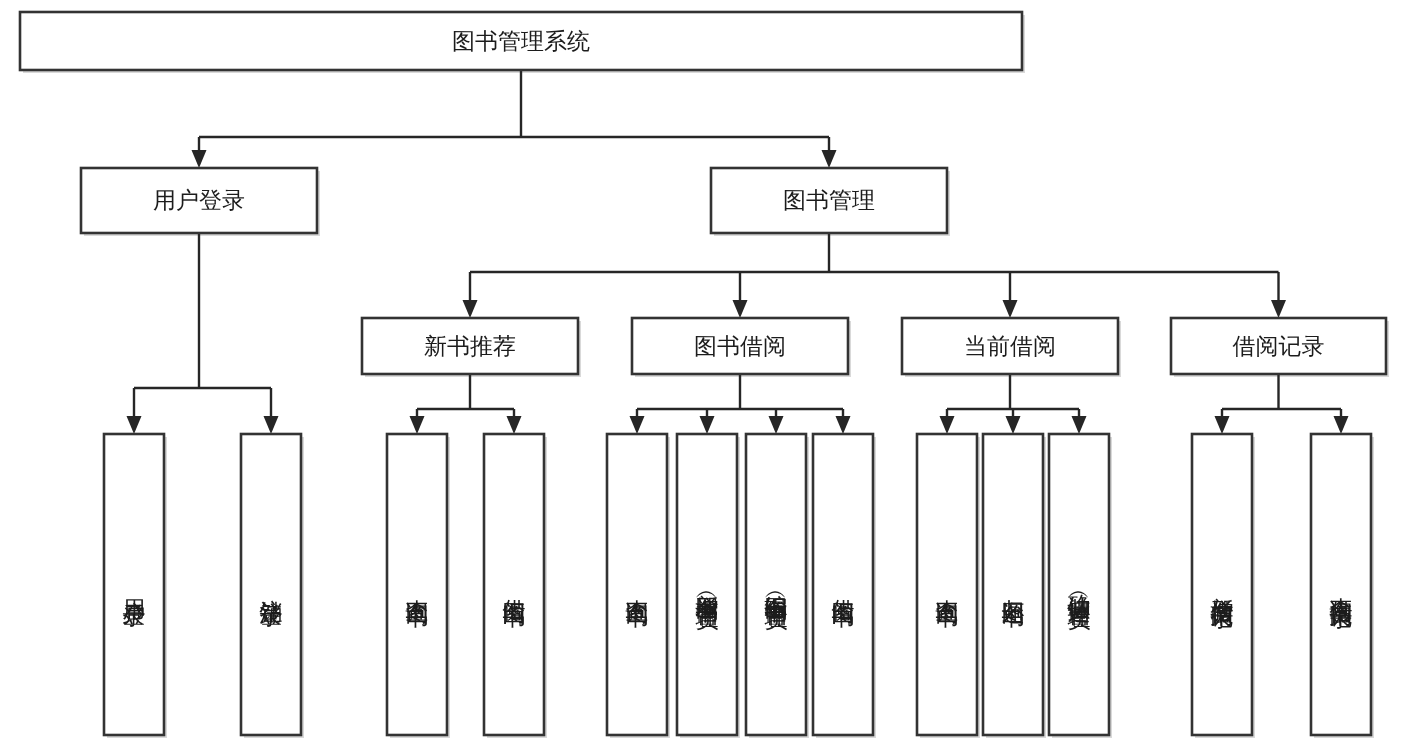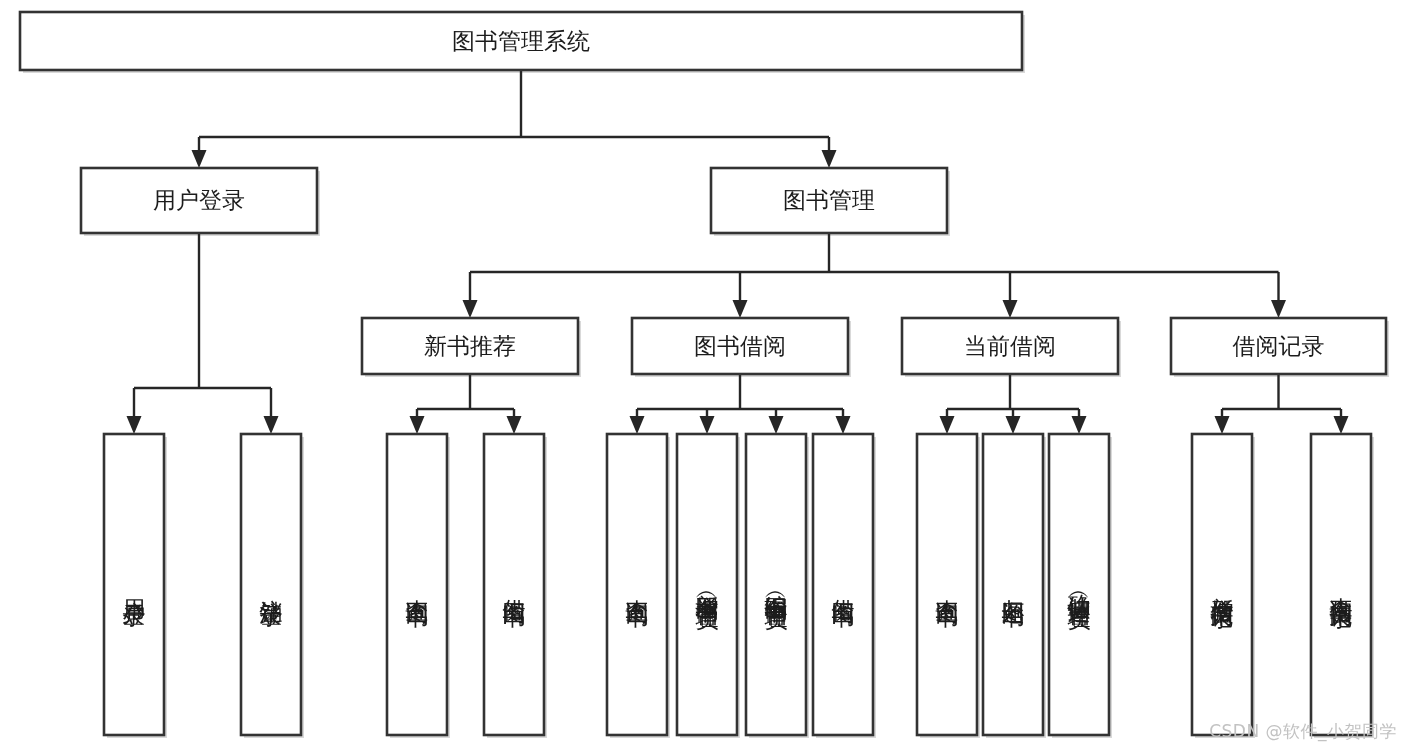--- a/index.html
+++ b/index.html
@@ -229,14 +229,13 @@
       <div class="vlabel-wrap" style="left: 1049px; top: 434px; width: 60px; height: 301px;">
         <span class="vlabel-text">确认归还（管理员）</span>
       </div>
       <div class="vlabel-wrap" style="left: 1192px; top: 434px; width: 60px; height: 301px;">
         <span class="vlabel-text">新增借阅记录</span>
       </div>
       <div class="vlabel-wrap" style="left: 1311px; top: 434px; width: 60px; height: 301px;">
         <span class="vlabel-text">查询借阅记录</span>
       </div>
     </div>
-  <div class="watermark">CSDN @软件_小贺同学</div>
 </div>
 
 </body></html>

